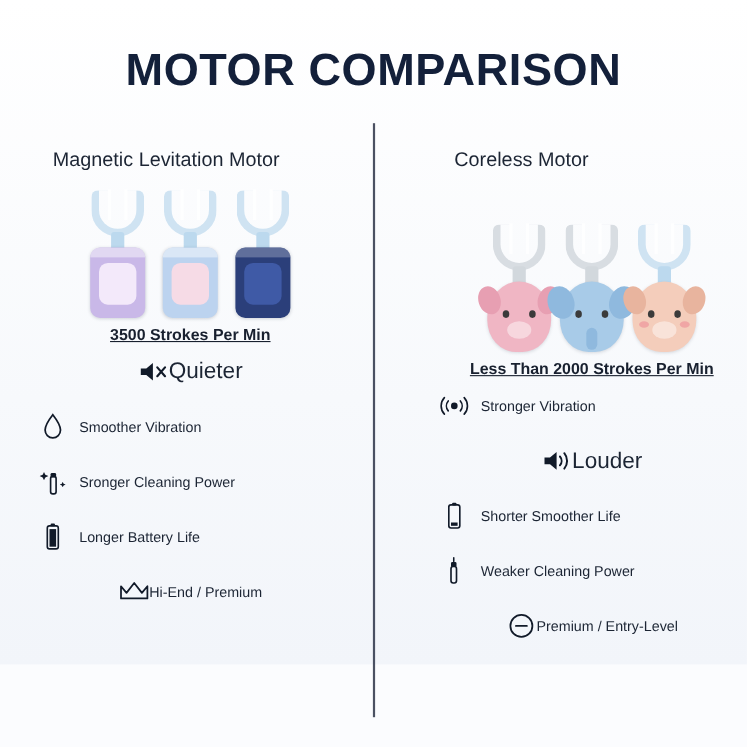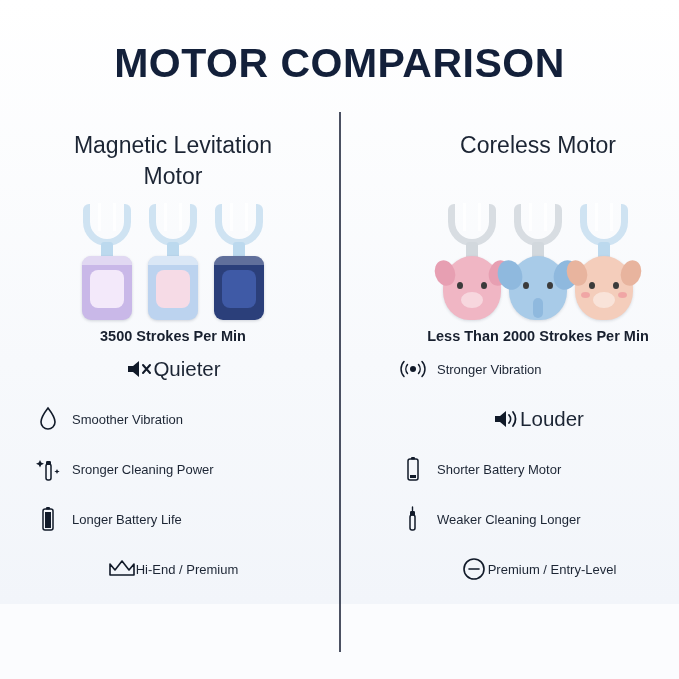--- a/index.html
+++ b/index.html
@@ -43,22 +43,22 @@
   }
   .col {
     position: absolute;
     top: 130px;
     width: 330px;
   }
   .col-left { left: 8px; }
   .col-right { left: 329px; margin-left: 44px; }
 
   .col-head {
-    text-align: center;
-    font-size: 23px;
+    text-align: left;
+    font-size: 18px;
     line-height: 31px;
     color: #1c2534;
     padding: 0 40px;
   }
   .col-head.one-line { padding-top: 0; }
 
   .product-row {
     height: 130px;
     display: flex;
     align-items: flex-end;
@@ -186,20 +186,21 @@
     height: 38px;
     border-radius: 8px;
   }
 
   .strokes {
     margin-top: 6px;
     text-align: center;
     font-size: 14.5px;
     font-weight: bold;
     color: #18202f;
+    text-decoration: underline;
   }
 
   .feature {
     display: flex;
     align-items: center;
     gap: 10px;
     height: 50px;
     padding-left: 26px;
     box-sizing: border-box;
   }
@@ -402,32 +403,32 @@
     </div>
 
     <div class="feature">
       <span class="ic">
         <svg width="16" height="26" viewBox="0 0 16 26">
           <rect x="3" y="3" width="10" height="21" rx="2" fill="none" stroke="#111a29" stroke-width="1.5"></rect>
           <rect x="6" y="1" width="4" height="2.5" rx="1" fill="#111a29"></rect>
           <rect x="5" y="19" width="6" height="3" fill="#111a29"></rect>
         </svg>
       </span>
-      <span class="txt">Shorter Battery Motor</span>
+      <span class="txt">Shorter Smoother Life</span>
     </div>
 
     <div class="feature">
       <span class="ic">
         <svg width="18" height="26" viewBox="0 0 18 26">
           <rect x="6" y="9" width="5" height="15" rx="2" fill="none" stroke="#111a29" stroke-width="1.5"></rect>
           <rect x="6" y="5" width="5" height="4.5" rx="1.2" fill="#111a29"></rect>
           <path d="M8.5 1v3.5" stroke="#111a29" stroke-width="1.4" stroke-linecap="round"></path>
         </svg>
       </span>
-      <span class="txt">Weaker Cleaning Longer</span>
+      <span class="txt">Weaker Cleaning Power</span>
     </div>
 
     <div class="feature center">
       <span class="ic">
         <svg width="26" height="26" viewBox="0 0 26 26">
           <circle cx="13" cy="13" r="10" fill="none" stroke="#111a29" stroke-width="1.6"></circle>
           <path d="M8 13h10" stroke="#111a29" stroke-width="1.6" stroke-linecap="round"></path>
         </svg>
       </span>
       <span class="txt">Premium / Entry-Level</span>

